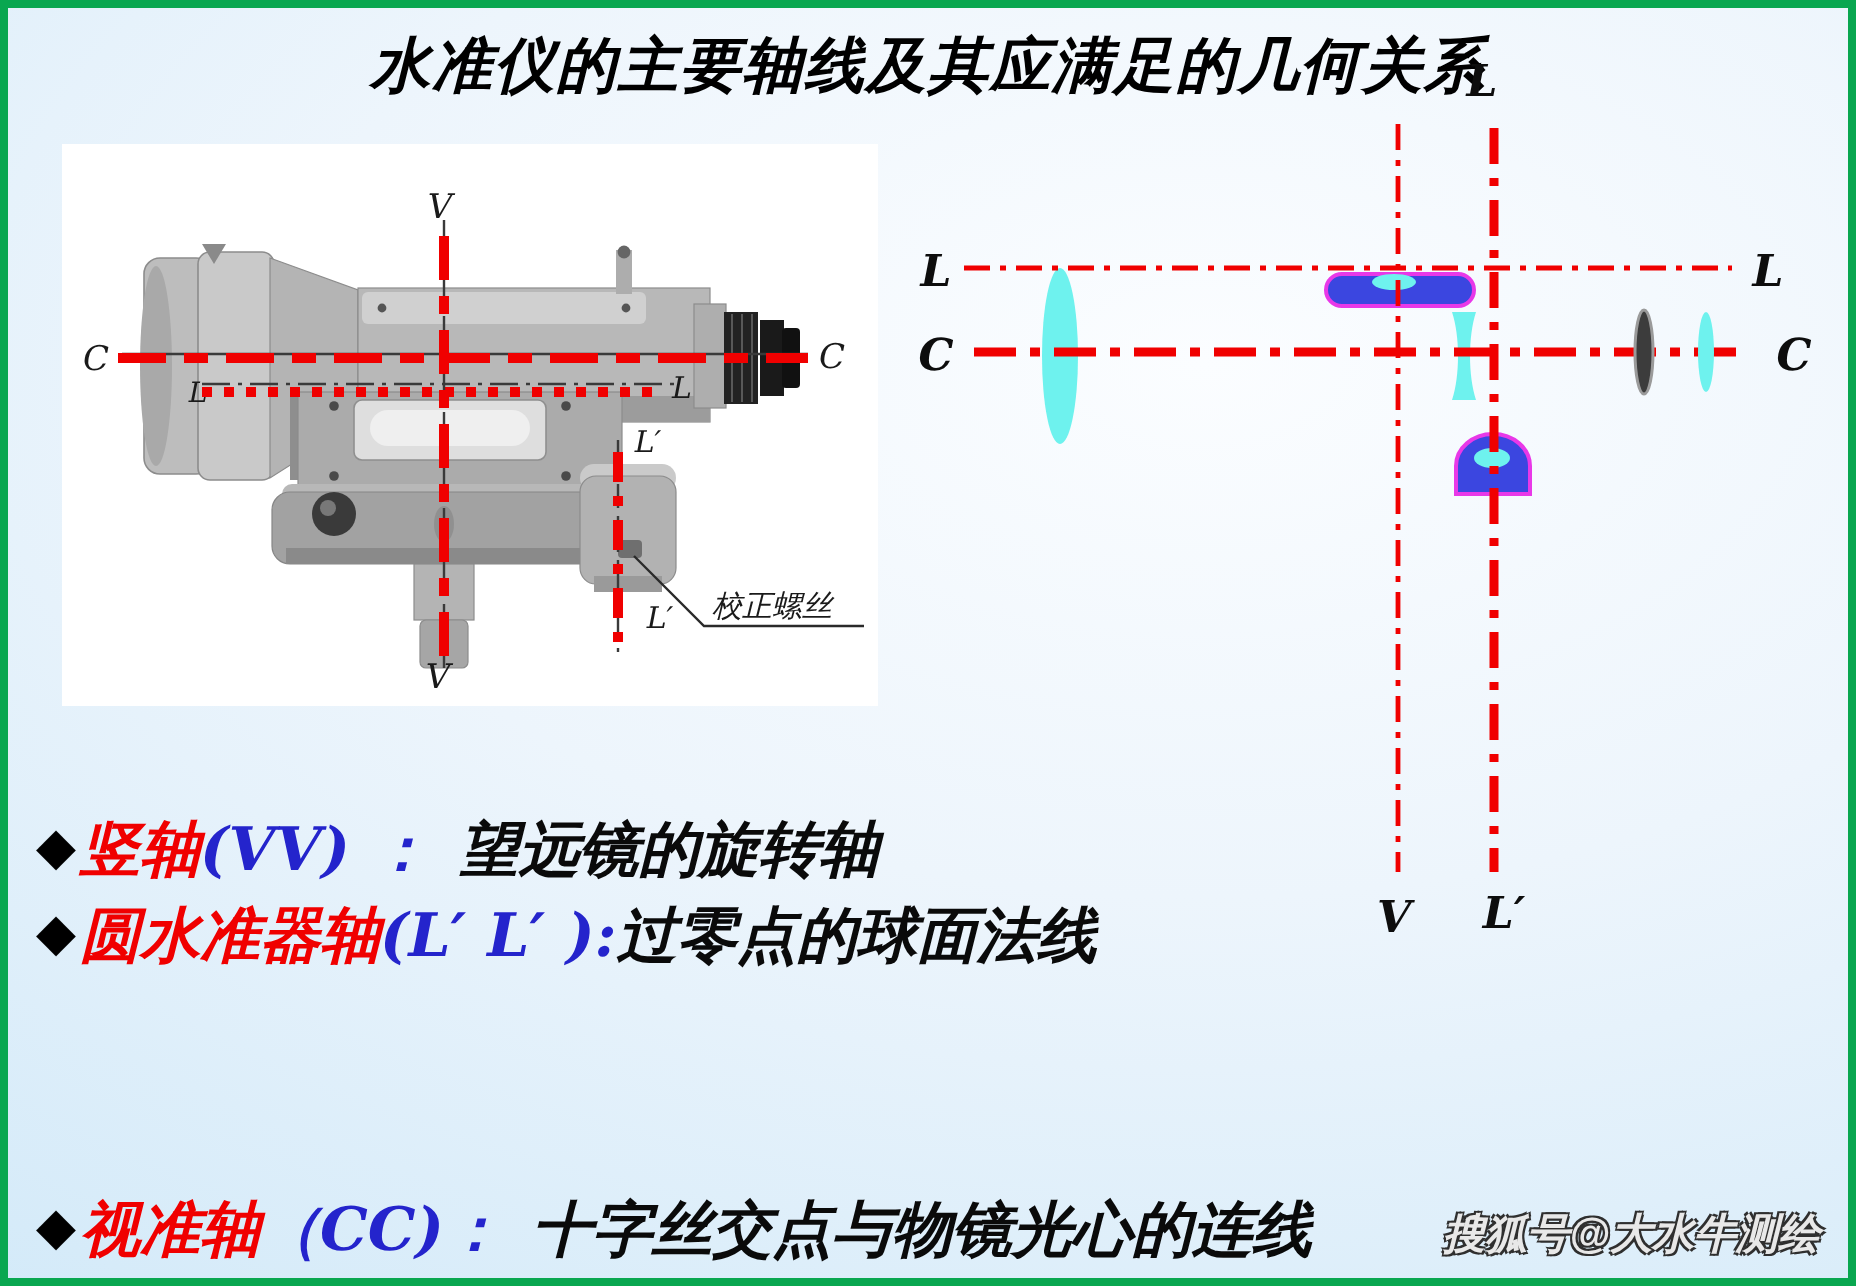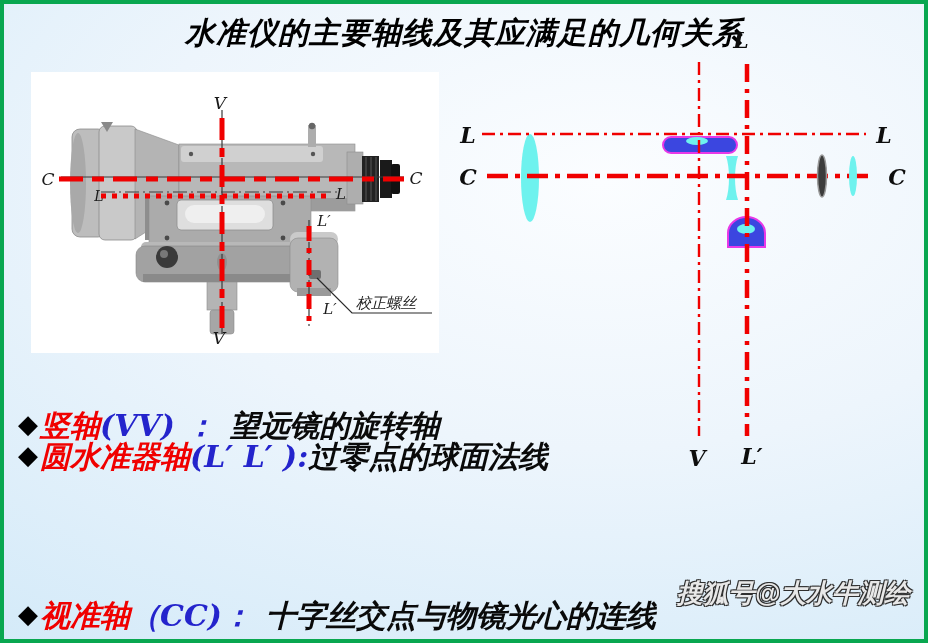--- a/index.html
+++ b/index.html
@@ -32,26 +32,26 @@
     position:absolute;left:14px;white-space:nowrap;
     font-family:"DejaVu Serif", serif;
     font-weight:bold;font-size:30px;color:#000;line-height:1.1;
   }
   .bullet .marker{color:#000;font-size:26px;vertical-align:3px;margin-right:2px;}
   .bullet .term{color:#f00000;}
   .bullet .paren{color:#2424cc;}
   .bullet .desc{color:#0a0a0a;}
   .bullet .desc.gap{margin-left:14px;}
   #bullet-0{top:363px;margin-top:42px;}
-  #bullet-1{top:436px;}
+  #bullet-1{top:448px;}
   #bullet-2{top:510px;}
   #bullet-3{top:595px;}
   .watermark{
-    position:absolute;right:14px;top:572px;
-    font-size:26px;font-weight:bold;
+    position:absolute;right:14px;top:599px;
+    font-size:21px;font-weight:bold;
     color:#e8e8e8;
     text-shadow:1px 1px 0 #2f2f2f,-1px -1px 0 #2f2f2f,1px -1px 0 #2f2f2f,-1px 1px 0 #2f2f2f;
     z-index:6;
   }
   .ph-label{font-family:"DejaVu Serif", serif;fill:#1a1a1a;}
   .dg-label{font-family:"DejaVu Serif", serif;font-weight:bold;font-size:22px;fill:#0d0d0d;}
 </style>
 </head>
 <body>
 

